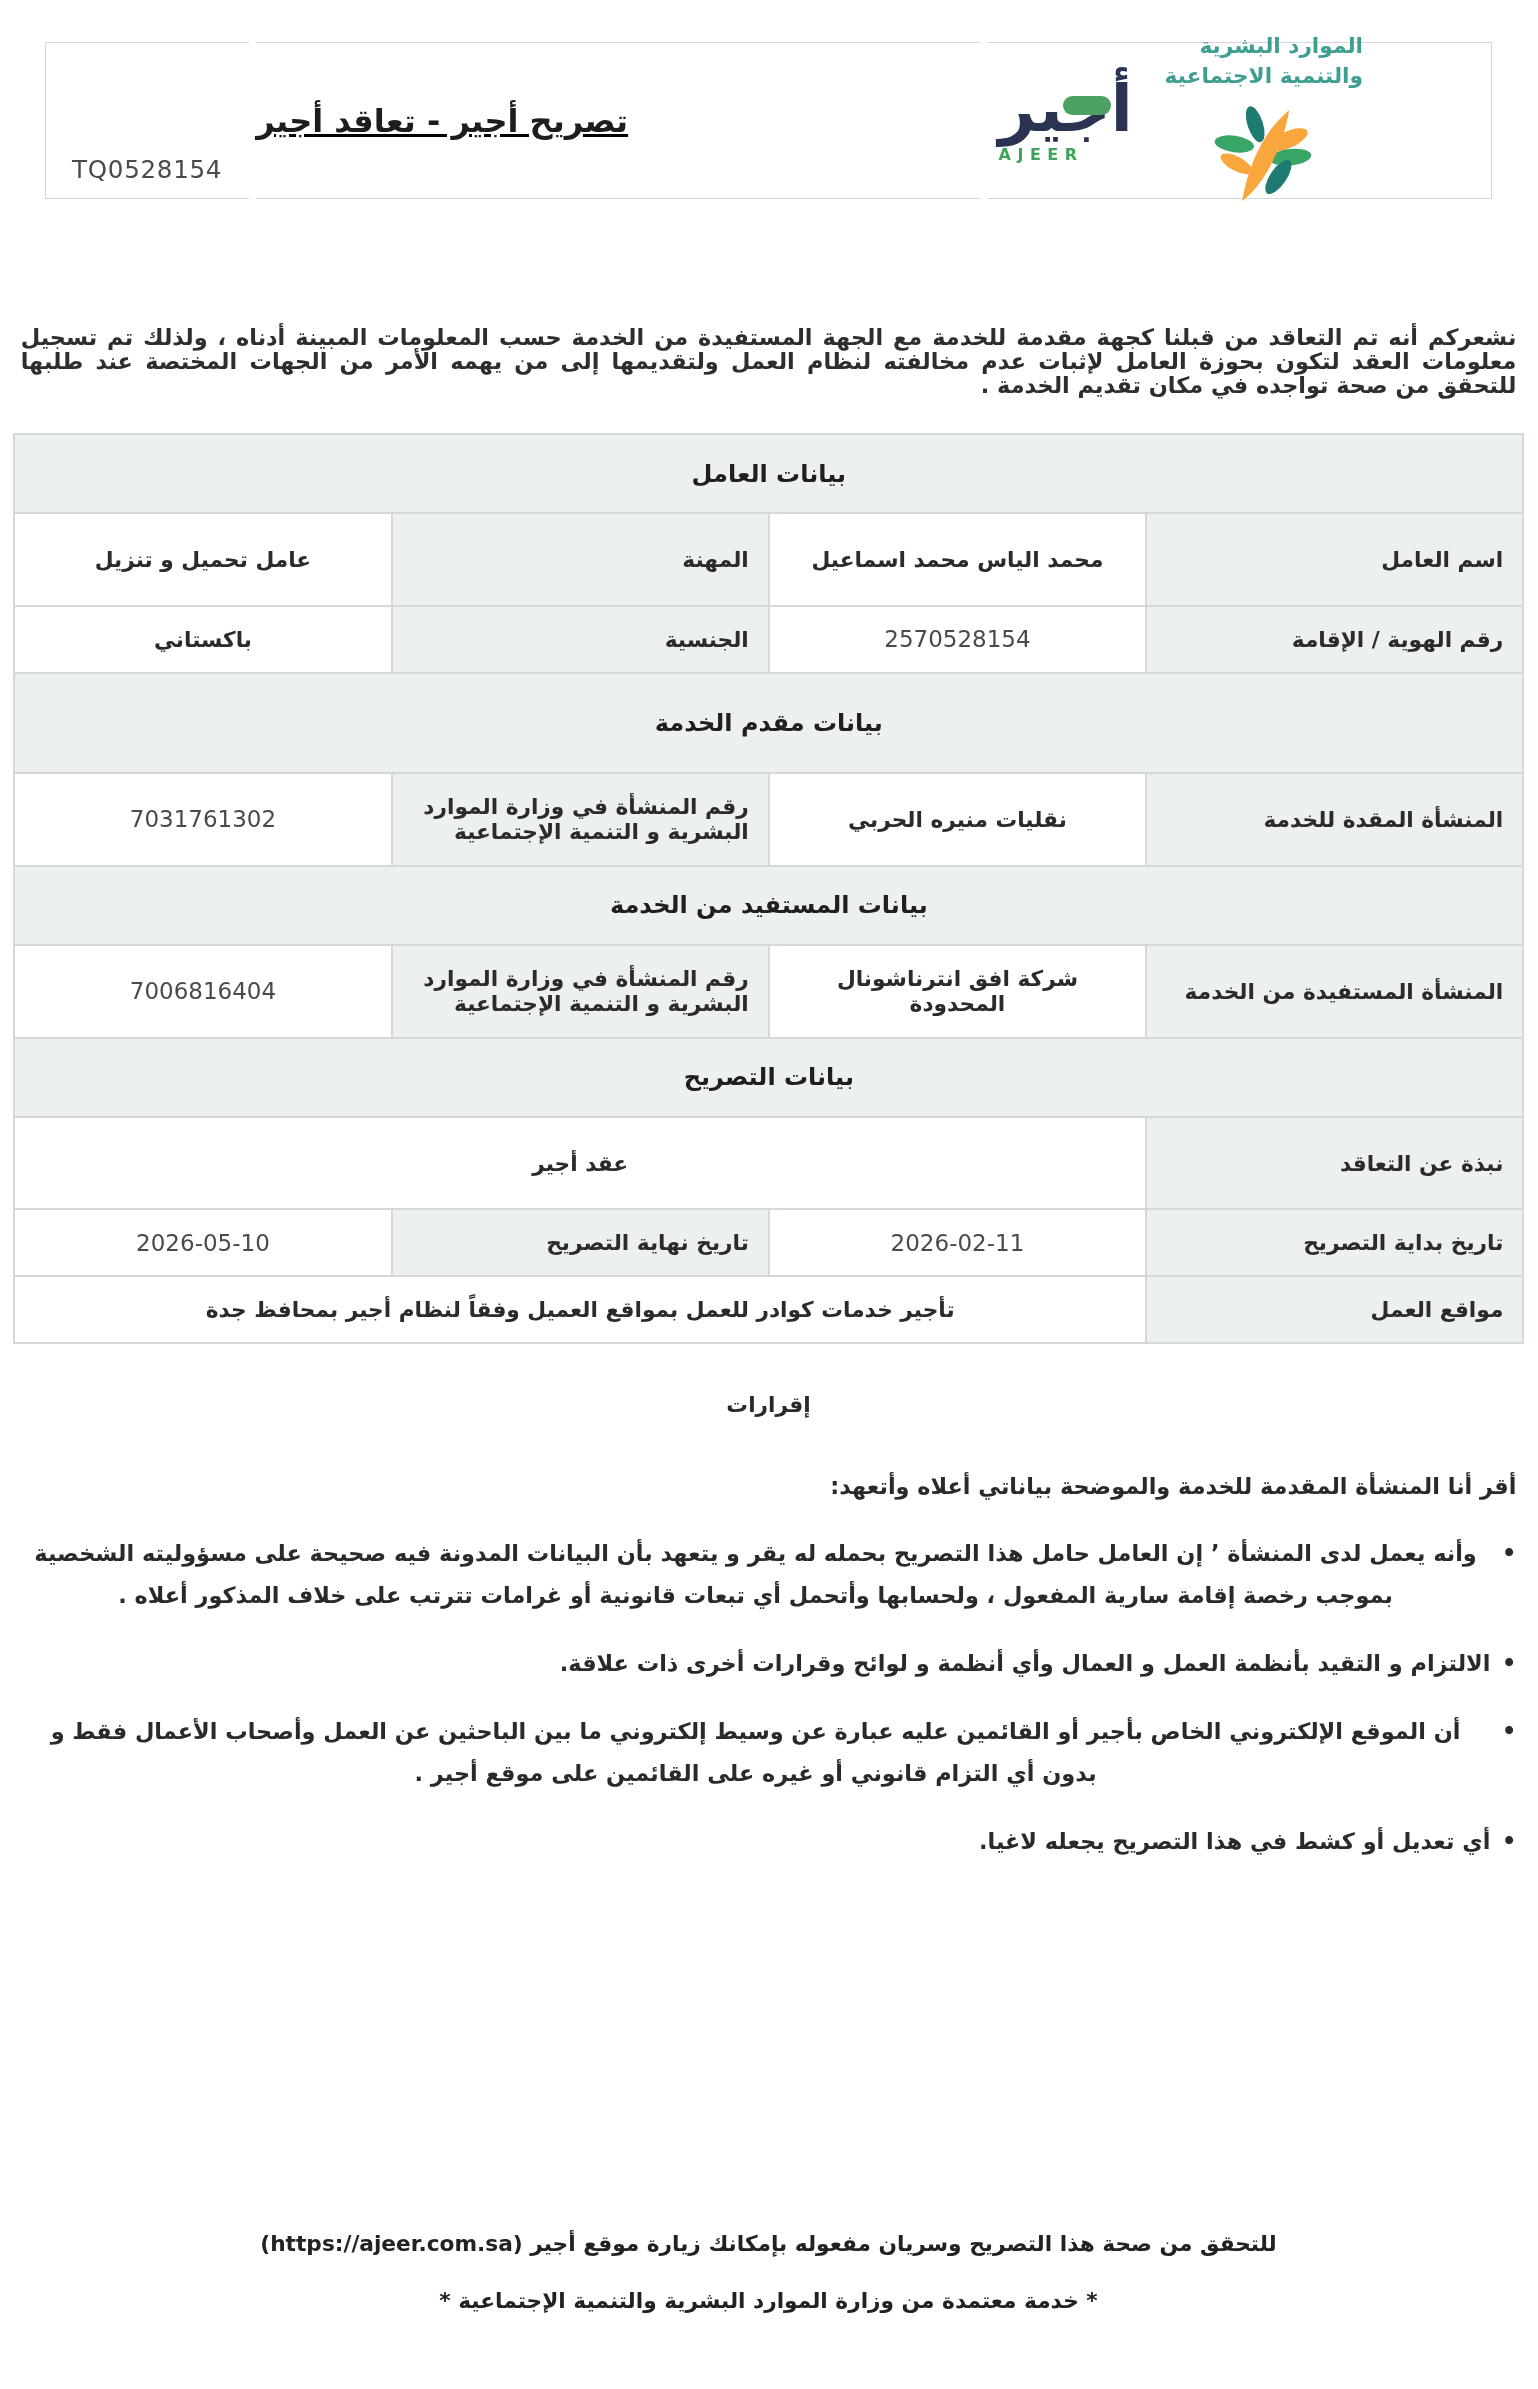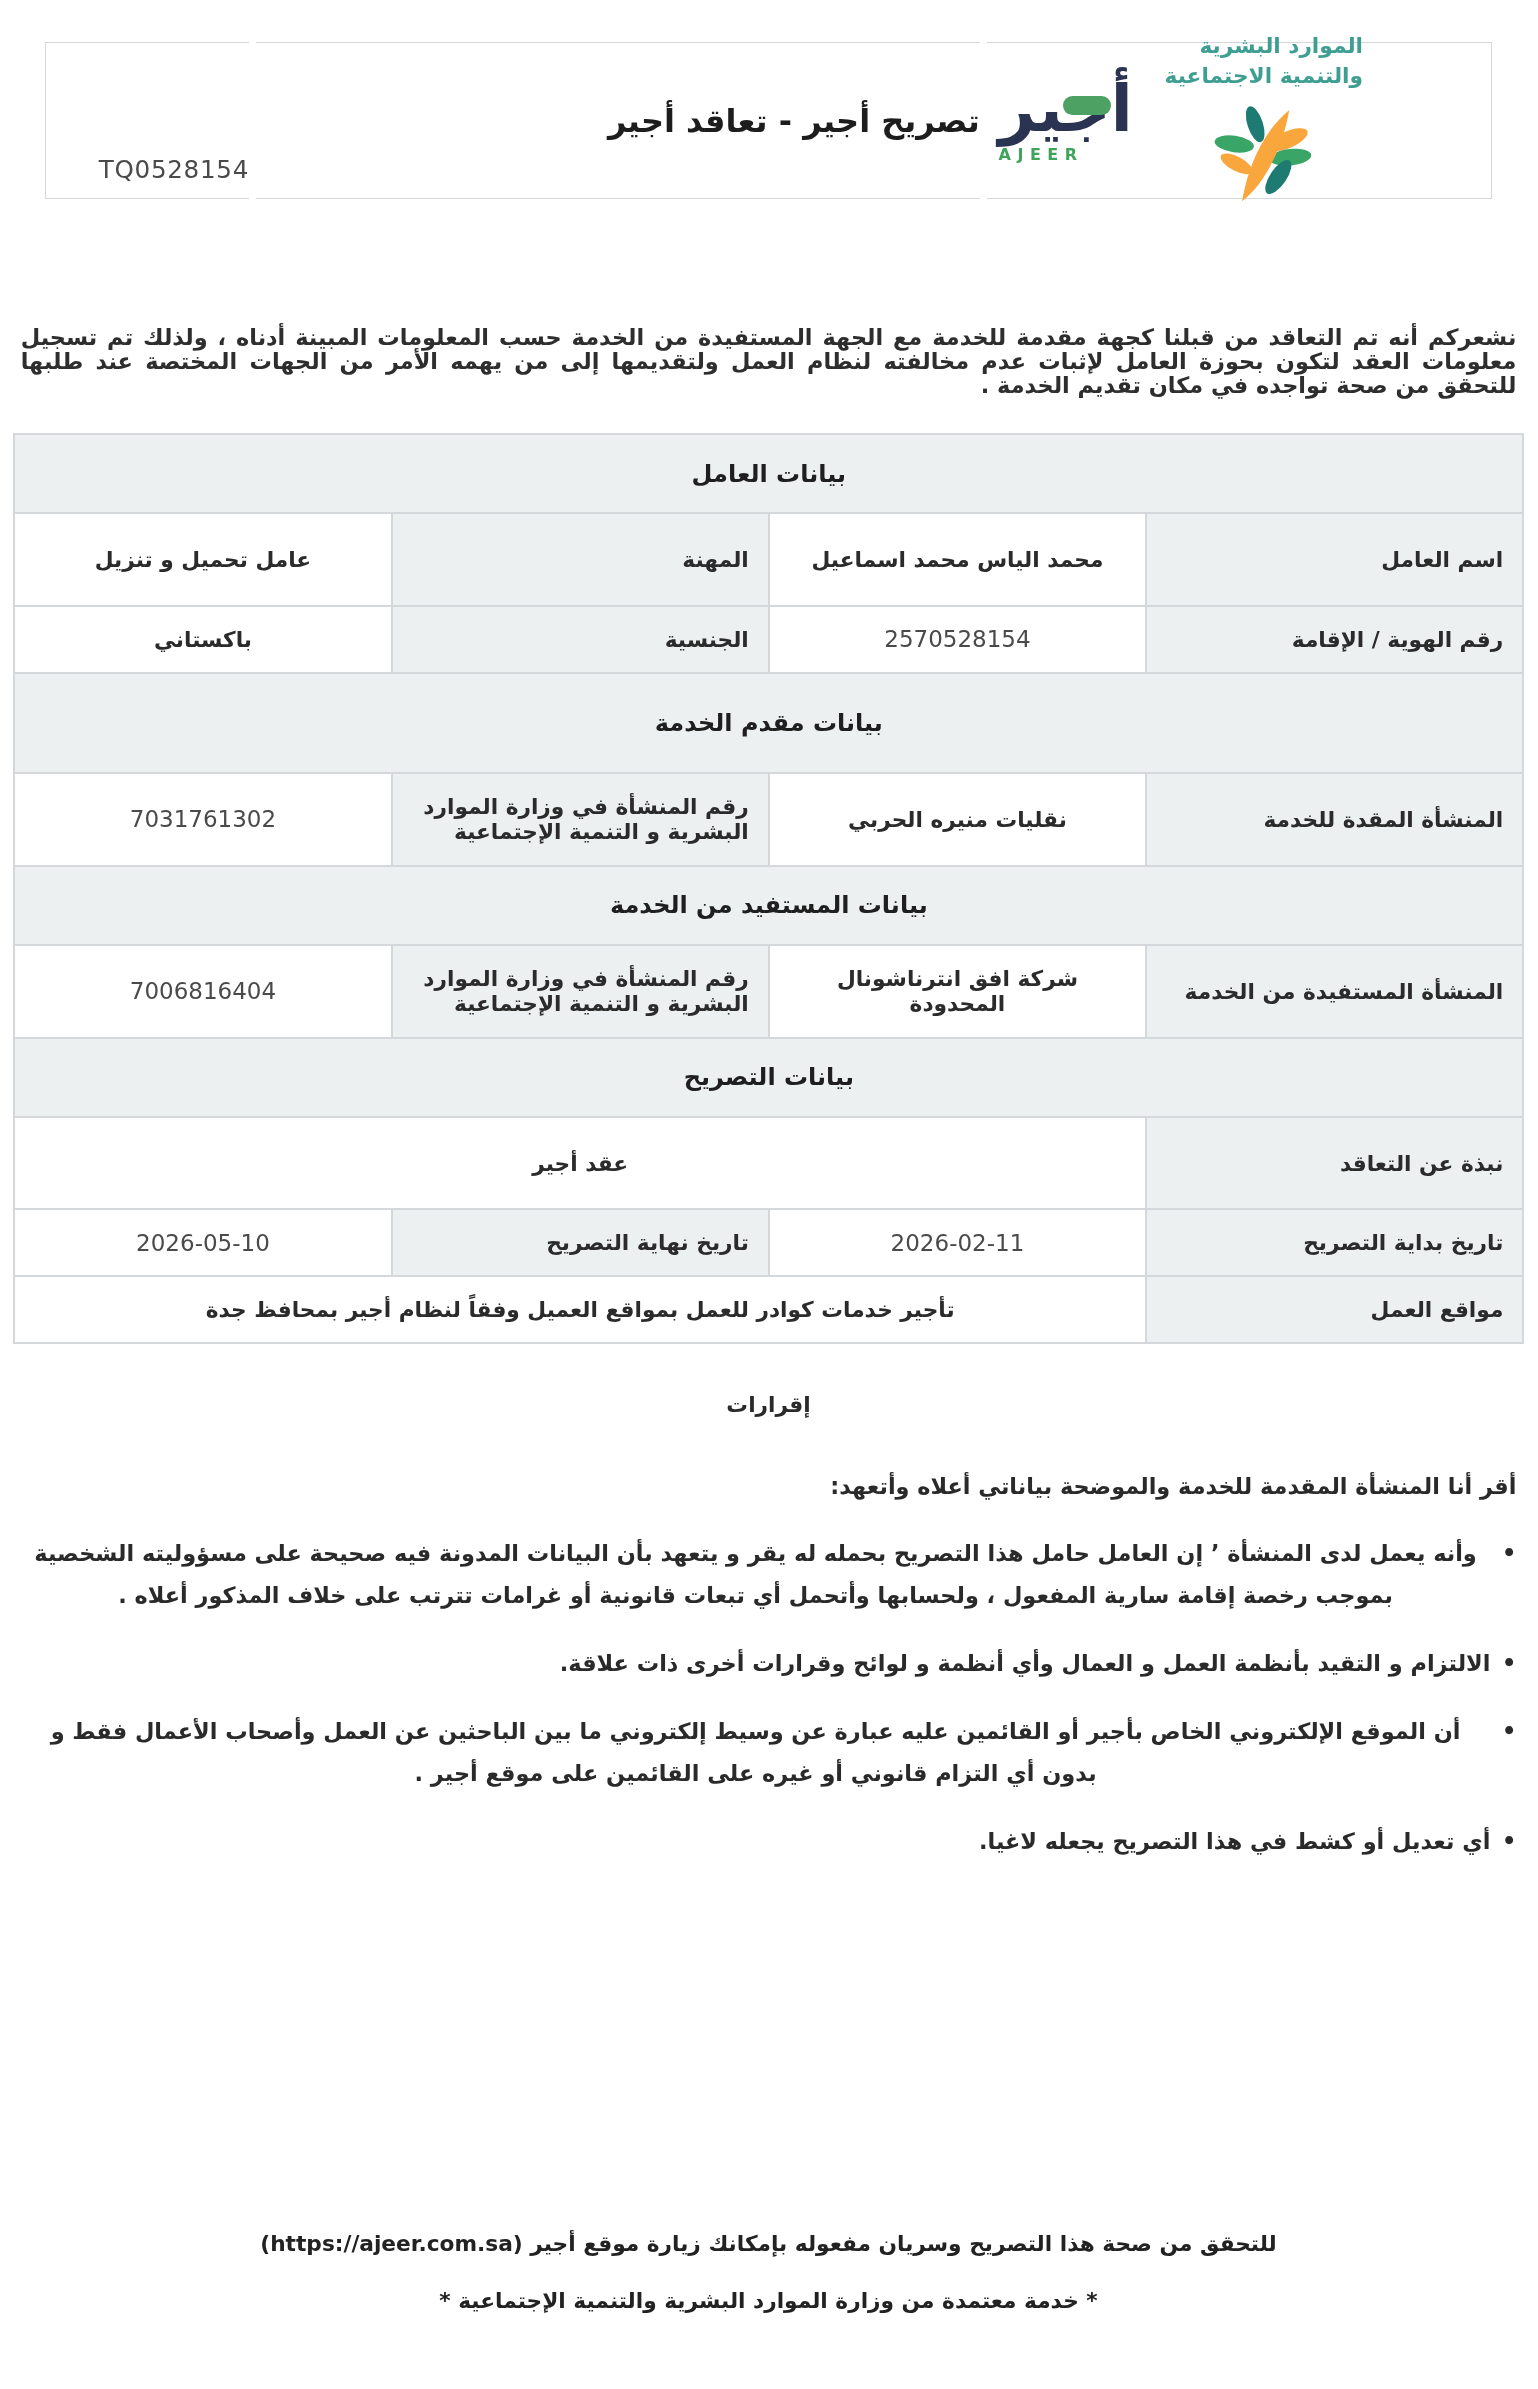--- a/index.html
+++ b/index.html
@@ -25,40 +25,40 @@
     width: 1447px;
     height: 157px;
     display: flex;
     direction: ltr;
     gap: 7.2px;
   }
   .header-cell {
     border-top: 1.4px solid #d4d7d9;
     border-bottom: 1.4px solid #d4d7d9;
     box-sizing: border-box;
-    justify-content: flex-end;
   }
   .cell-ref {
     width: 204px;
     border-left: 1.4px solid #d4d7d9;
     display: flex;
     align-items: flex-end;
     padding: 0 0 14.4px 26px;
   }
   .ref-number {
     font-size: 24.6px;
     color: #4a4a4a;
     letter-spacing: 0.7px;
     direction: ltr;
   }
   .cell-title {
     flex: 1;
     display: flex;
     align-items: center;
-    justify-content: flex-end;
+    justify-content: flex-start;
+    text-decoration: underline;
   }
   .doc-title {
     font-size: 32px;
     font-weight: bold;
     color: #1d1d1d;
     direction: rtl;
   }
   .cell-logos {
     width: 505px;
     border-right: 1.4px solid #d4d7d9;

